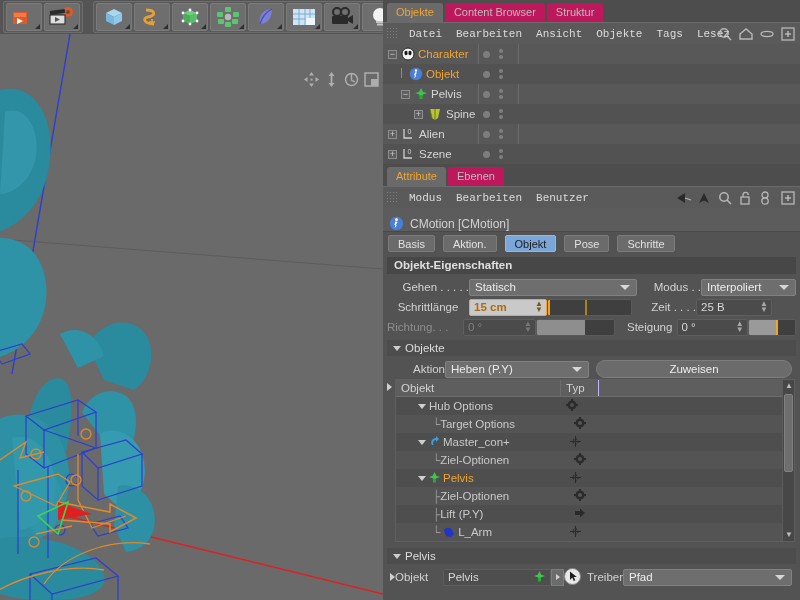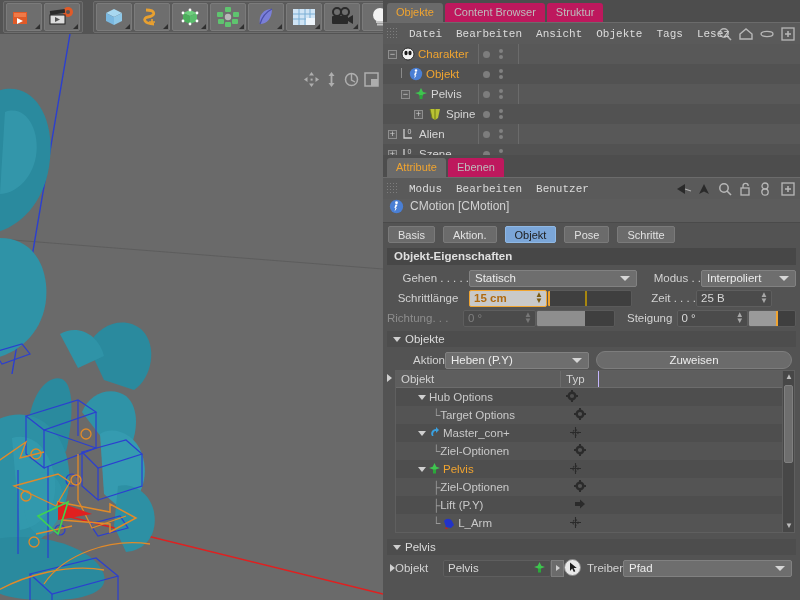--- a/index.html
+++ b/index.html
@@ -54,22 +54,22 @@
   .oname.sel { color: #f0a430; }
   .colsplit { position: absolute; left: 0; top: 0; bottom: 0; width: 1px; background: #6b6b6b; }
   .dots { position: absolute; display: flex; align-items: center; gap: 9px; }
   .dot1 { width: 7px; height: 7px; border-radius: 50%; background: #7d7d7d; }
   .dotcol { display: flex; flex-direction: column; gap: 2px; }
   .dot2 { width: 4px; height: 4px; border-radius: 50%; background: #818181; }
   .exp { width: 9px; height: 9px; border: 1px solid #8e8e8e; background: #5e5e5e; color: #cfcfcf;
          font-size: 9px; line-height: 7px; text-align: center; display: inline-block; }
 
   
-  .amgr { position: absolute; left: 0; top: 155px; width: 417px; height: 428px; background: #535353; }
-  .atitle { height: 24px; display: flex; align-items: flex-start; gap: 6px; padding-left: 6px;
+  .amgr { position: absolute; left: 0; top: 164px; width: 417px; height: 428px; background: #535353; }
+  .atitle { height: 24px; display: flex; align-items: flex-end; gap: 6px; padding-left: 6px;
             background: #5c5c5c; border-bottom: 1px solid #4a4a4a; font-size: 12px; }
   .btabs { display: flex; gap: 8px; padding: 3px 0 3px 5px; background: #535353; }
   .btab { height: 17px; line-height: 17px; padding: 0 9px; background: #6b6b6b; border: 1px solid #7a7a7a;
           border-radius: 2px; font-size: 11px; color: #e2e2e2; }
   .btab.active { background: #7ba6d8; border-color: #8fb8e4; color: #1d1d1d; }
 
   .sechdr { height: 17px; line-height: 17px; background: #474747; color: #e0e0e0; font-weight: bold;
             font-size: 11.5px; padding-left: 7px; margin: 2px 4px 3px 4px; }
   .grouphdr { height: 16px; line-height: 16px; background: #4d4d4d; color: #dcdcdc; font-size: 11.5px;
               padding-left: 6px; margin: 3px 4px; display: flex; align-items: center; gap: 4px; }

